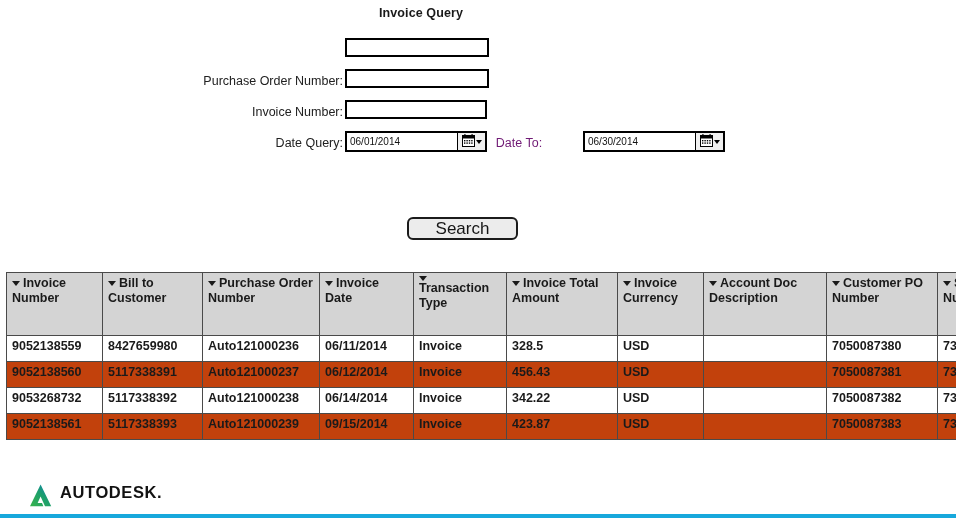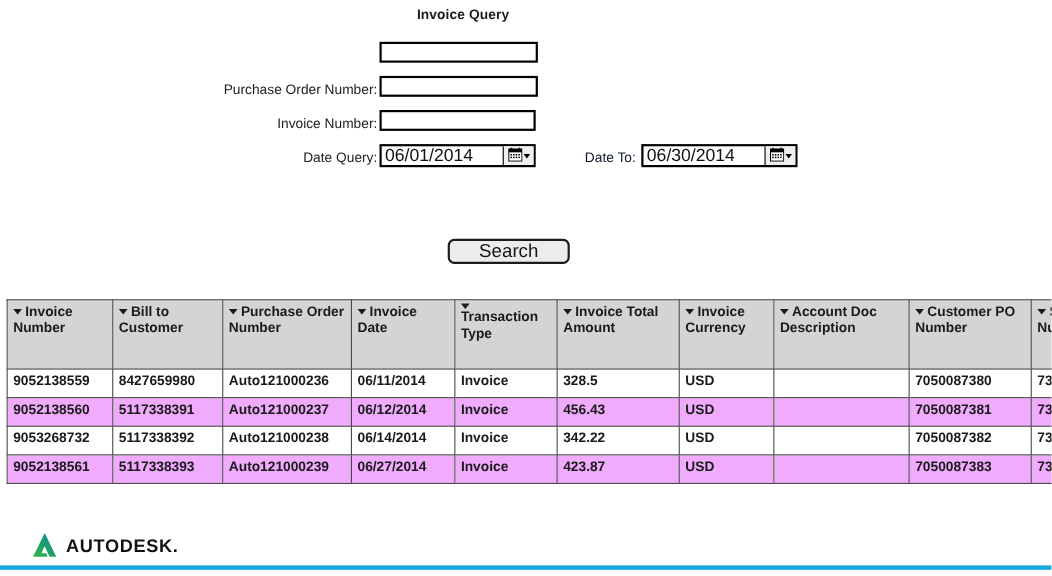--- a/index.html
+++ b/index.html
@@ -82,21 +82,21 @@
     align-items: stretch;
   }
   #date-from-group { left: 345px; width: 142px; }
   #date-to-group   { left: 583px; width: 142px; }
   .date-input {
     flex: 1 1 auto;
     border: 0;
     outline: none;
     background: transparent;
     font-family: "Liberation Sans", sans-serif;
-    font-size: 16px;
+    font-size: 10px;
     color: #111111;
     padding: 0 3px;
     min-width: 0;
   }
   .date-btn {
     flex: 0 0 auto;
     width: 27px;
     border-left: 1px solid #000000;
     background: #efefef;
     display: flex;
@@ -109,24 +109,24 @@
   .cal-caret {
     width: 0; height: 0;
     border-left: 3.5px solid transparent;
     border-right: 3.5px solid transparent;
     border-top: 4px solid #000000;
   }
   #date-to-label {
     position: absolute;
     left: 460px;
     width: 118px;
-    text-align: right;
+    text-align: center;
     top: 5px;
     font-size: 12.5px;
-    color: #0f172a;
+    color: #701a75;
   }
 
   
   #search-row {
     position: absolute;
     left: 0;
     top: 217px;
     width: 956px;
   }
   #search-button {
@@ -171,21 +171,21 @@
     height: 56px;
     vertical-align: top;
     line-height: 1.18;
   }
   #results-table tbody td {
     height: 19px;
     white-space: nowrap;
     line-height: 1.15;
   }
   #results-table tbody tr.row-even td { background: #ffffff; }
-  #results-table tbody tr.row-odd  td { background: #f0abfc; }
+  #results-table tbody tr.row-odd  td { background: #c2410c; }
   .sort-caret {
     display: inline-block;
     width: 0; height: 0;
     border-left: 4px solid transparent;
     border-right: 4px solid transparent;
     border-top: 5px solid #1a1a1a;
     margin-right: 3px;
     vertical-align: 1px;
   }
   th.stack-caret .sort-caret { display: block; margin-bottom: 0px; }
@@ -218,21 +218,21 @@
     bottom: 6px;
     width: 956px;
     height: 4px;
     background: #17a8dc;
   }
   #brand-logo {
     position: absolute;
     left: 28px;
     top: 25px;
     display: flex;
-    align-items: center;
+    align-items: flex-start;
     gap: 7px;
   }
   #brand-wordmark {
     font-family: "Liberation Sans", sans-serif;
     font-size: 16.5px;
     font-weight: bold;
     letter-spacing: 0.6px;
     color: #121212;
   }
 </style>
@@ -388,21 +388,21 @@
       <td>342.22</td>
       <td>USD</td>
       <td></td>
       <td>7050087382</td>
       <td>7355403752</td>
     </tr>
     <tr class="row-odd">
       <td>9052138561</td>
       <td>5117338393</td>
       <td>Auto121000239</td>
-      <td>06/27/2014</td>
+      <td>09/15/2014</td>
       <td>Invoice</td>
       <td>423.87</td>
       <td>USD</td>
       <td></td>
       <td>7050087383</td>
       <td>7355403753</td>
     </tr>
   </tbody>
 </table>
 

